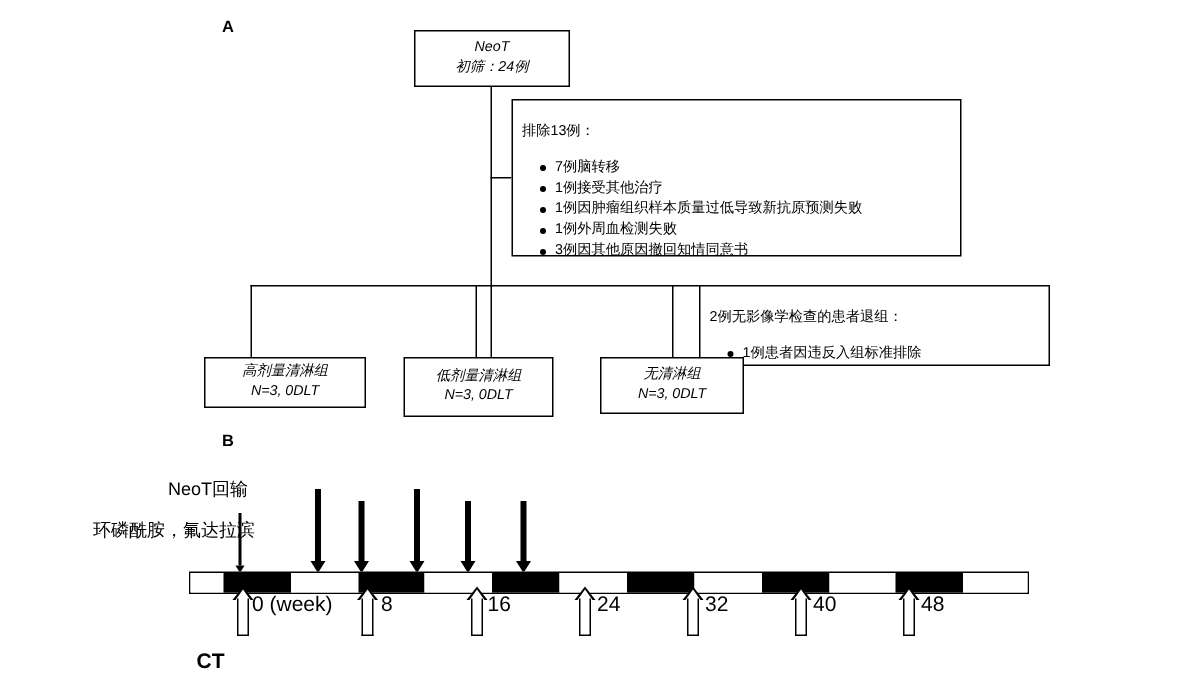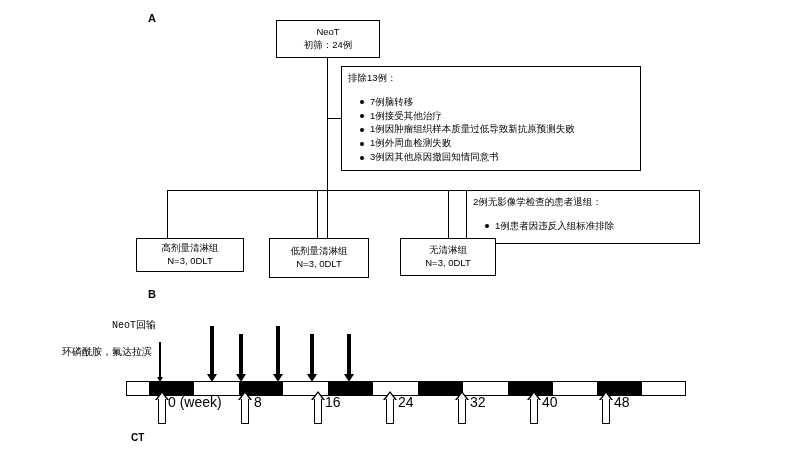--- a/index.html
+++ b/index.html
@@ -36,26 +36,27 @@
     line-height: 1.35;
     text-align: center;
     display: flex;
     flex-direction: column;
     align-items: center;
     justify-content: center;
   }
   .box .line {
     display: block;
     white-space: nowrap;
+    font-style: italic;
   }
   .box-left {
     text-align: left;
     align-items: flex-start;
     justify-content: flex-start;
-    padding: 5px 6px;
+    padding: 15px 6px;
   }
   .bullet-list {
     margin: 9px;
     padding: 0 0 0 13px;
     list-style: none;
   }
   .bullet-list li {
     position: relative;
     margin: 0 0 1px 0;
     white-space: nowrap;
@@ -166,27 +167,26 @@
     border-right: 5.4px solid transparent;
     border-bottom: 7px solid #ffffff;
   }
   .tick-label {
     position: absolute;
     font-size: 14px;
     white-space: nowrap;
   }
   .b-text {
     position: absolute;
-    font-size: 10px;
+    font-size: 12px;
     white-space: nowrap;
-    font-family: Liberation Mono, monospace;
   }
   .ct-label {
     position: absolute;
-    font-size: 10px;
+    font-size: 14px;
     font-weight: bold;
   }
 </style>
 </head>
 <body>
 
 <div class="root">
 
   <div class="panel-label" style="left:148px; top:12px;">A</div>
 

